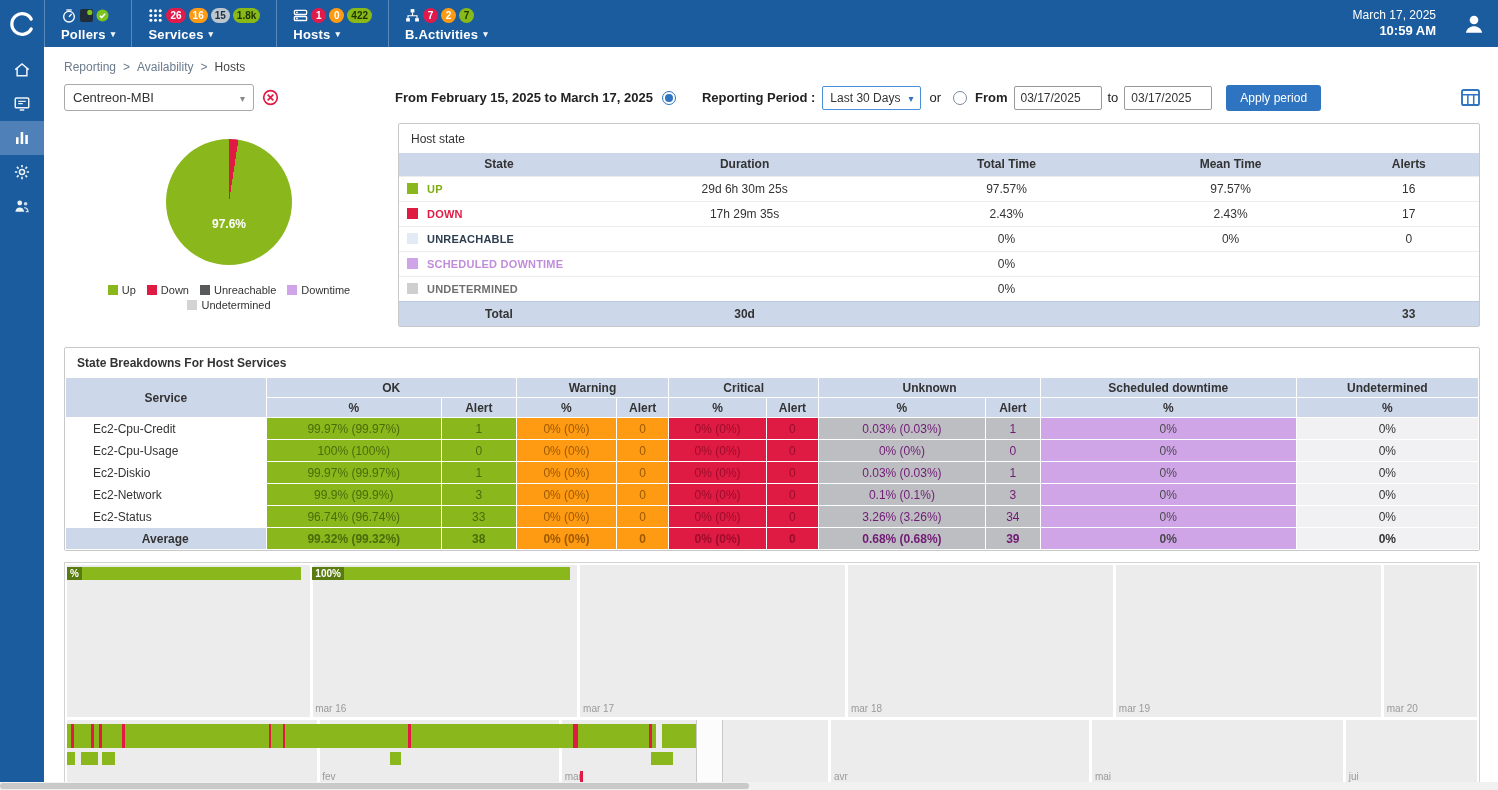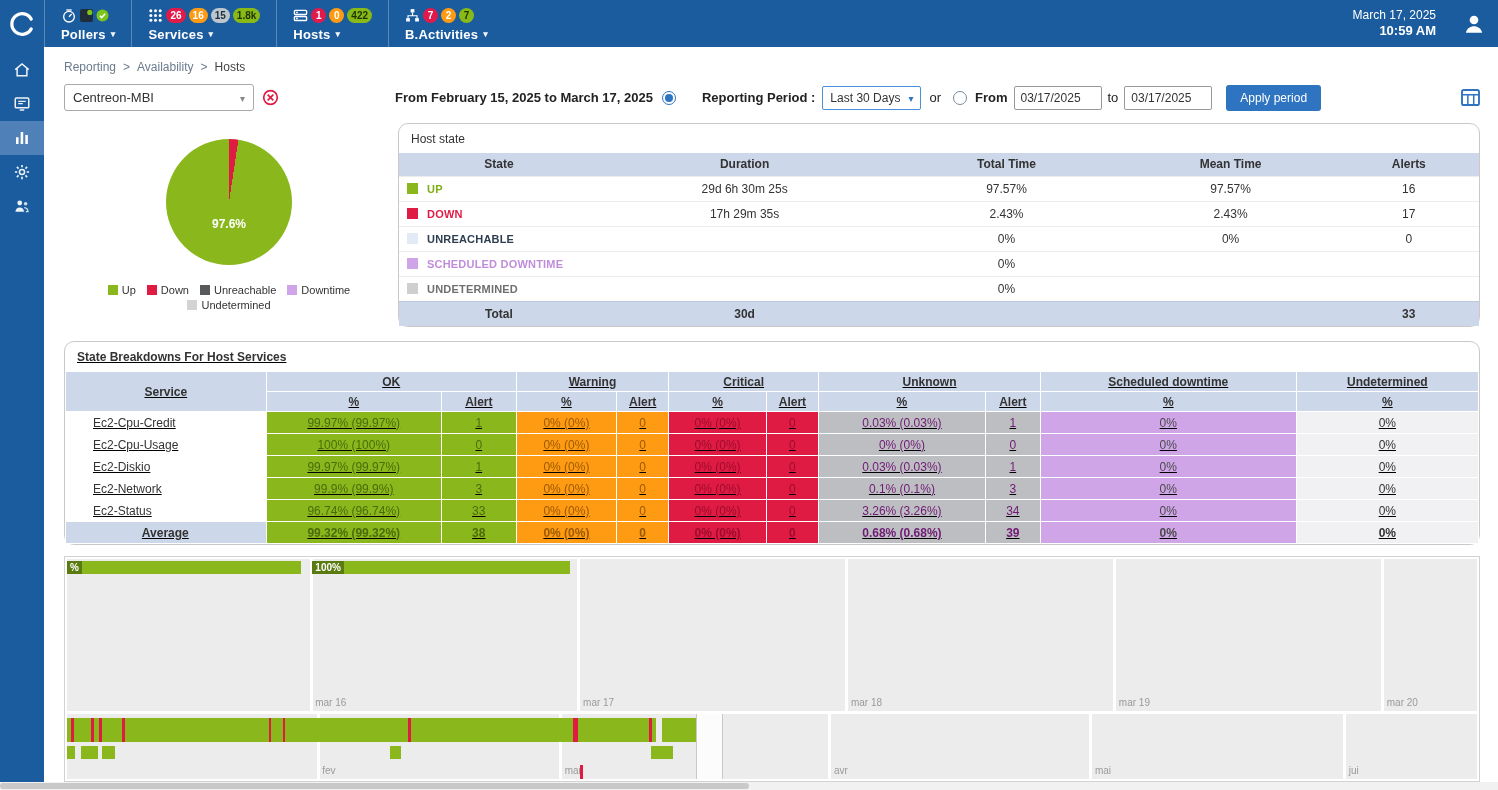--- a/index.html
+++ b/index.html
@@ -56,40 +56,40 @@
   
   .content-row { display: flex; margin-top: 12px; }
   .pie-panel { width: 330px; flex: none; display: flex; flex-direction: column; align-items: center; }
   .pie { width: 126px; height: 126px; border-radius: 50%; background-color: #8ab81c; background-image: conic-gradient(#e01b43 0deg 8.6deg, #8ab81c 8.6deg 360deg); position: relative; margin-top: 16px; }
   .pie-label { position: absolute; left: 50%; top: 62%; transform: translateX(-50%); color: #fff; font-size: 12px; font-weight: bold; }
   .legend { margin-top: 16px; font-size: 11px; color: #333; }
   .legend-row { display: flex; justify-content: center; gap: 11px; margin-top: 3px; }
   .legend-item { display: flex; align-items: center; gap: 4px; }
   .lg-sq { width: 10px; height: 10px; display: inline-block; flex: none; }
 
-  .panel { border: 1px solid #c9c9c9; border-radius: 10px; background: #fff; }
+  .panel { border: 1px solid #c9c9c9; border-radius: 2px; background: #fff; }
   .host-panel { flex: 1; margin-left: 4px; }
   .panel-title { font-size: 12px; color: #333; padding: 8px 12px 7px; }
   .panel-title.bold { font-weight: bold; }
 
   table { width: 100%; border-collapse: collapse; font-size: 12px; color: #333; table-layout: fixed; }
   .hs-table th { background: #ccd7e9; font-weight: bold; height: 23px; text-align: center; }
   .hs-table td { height: 25px; text-align: center; border-top: 1px solid #ececec; }
   .hs-table td.state-cell { text-align: left; padding-left: 8px; }
   .state-sq { width: 11px; height: 11px; display: inline-block; vertical-align: -1px; margin-right: 9px; }
   .state-name { font-weight: bold; font-size: 11px; letter-spacing: .2px; }
   .up-sq { background: #8ab81c; } .up-text { color: #7fae13; }
   .down-sq { background: #e01b43; } .down-text { color: #e01b43; }
   .unreach-sq { background: #e2eaf6; } .unreach-text { color: #2c3e50; }
   .sdown-sq { background: #cfa4e8; } .sdown-text { color: #c08ddb; }
   .undet-sq { background: #cfcfcf; } .undet-text { color: #6f6f6f; }
   .hs-total td { background: #ccd7e9; font-weight: bold; border-top: 1px solid #b9c8de; }
 
   
-  .bd-panel { margin-top: 14px; text-decoration: underline; }
+  .bd-panel { margin-top: 20px; }
   .bd-table th { background: #ccd7e9; height: 20px; font-weight: bold; text-align: center; border: 1px solid #fff; }
   .bd-table td { height: 22px; text-align: center; border: 1px solid #fff; }
   .bd-table .svc { text-align: left; padding-left: 27px; background: #fff; border-top: 1px solid #ececec; color: #333; cursor: pointer; }
   .cell-ok   { background: #8ab81c; color: #4c6b0a; }
   .cell-warn { background: #ff9a13; color: #9c5a00; }
   .cell-crit { background: #e01b43; color: #9c0c2c; }
   .cell-unk  { background: #bdbec2; color: #701a75; }
   .cell-sd   { background: #d0a5e8; color: #4a4a4a; }
   .cell-und  { background: #f1f1f3; color: #333; }
   .avg-row td { font-weight: bold; }

